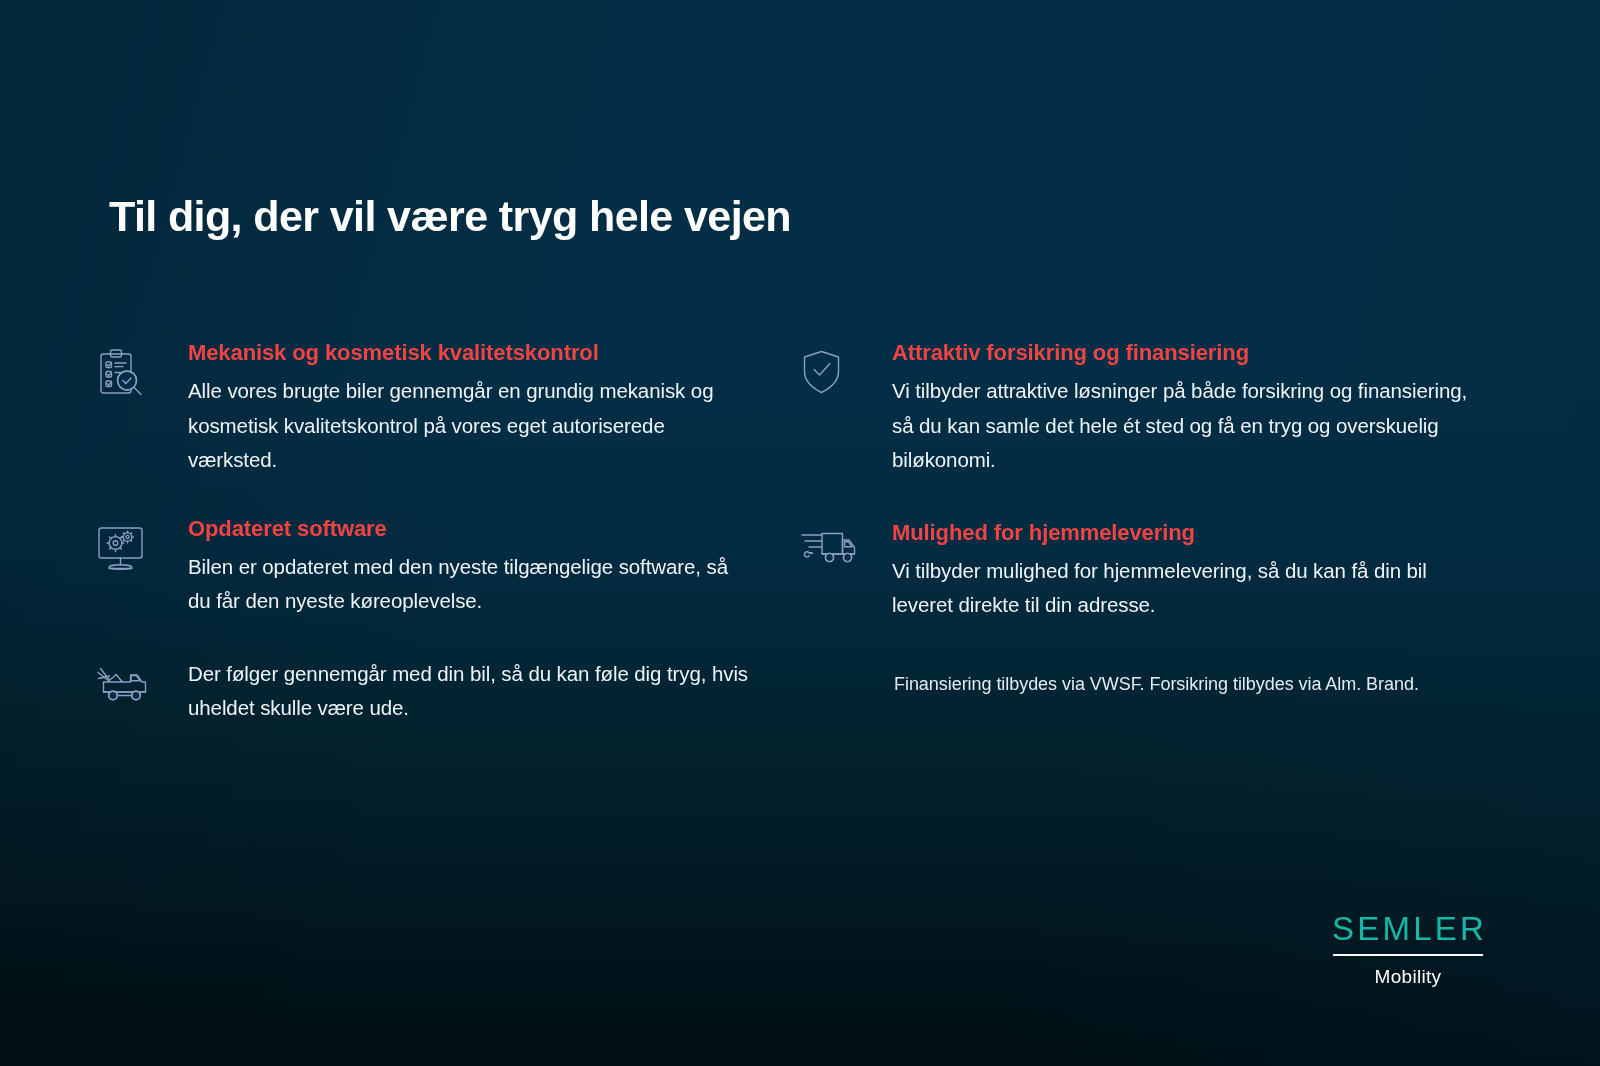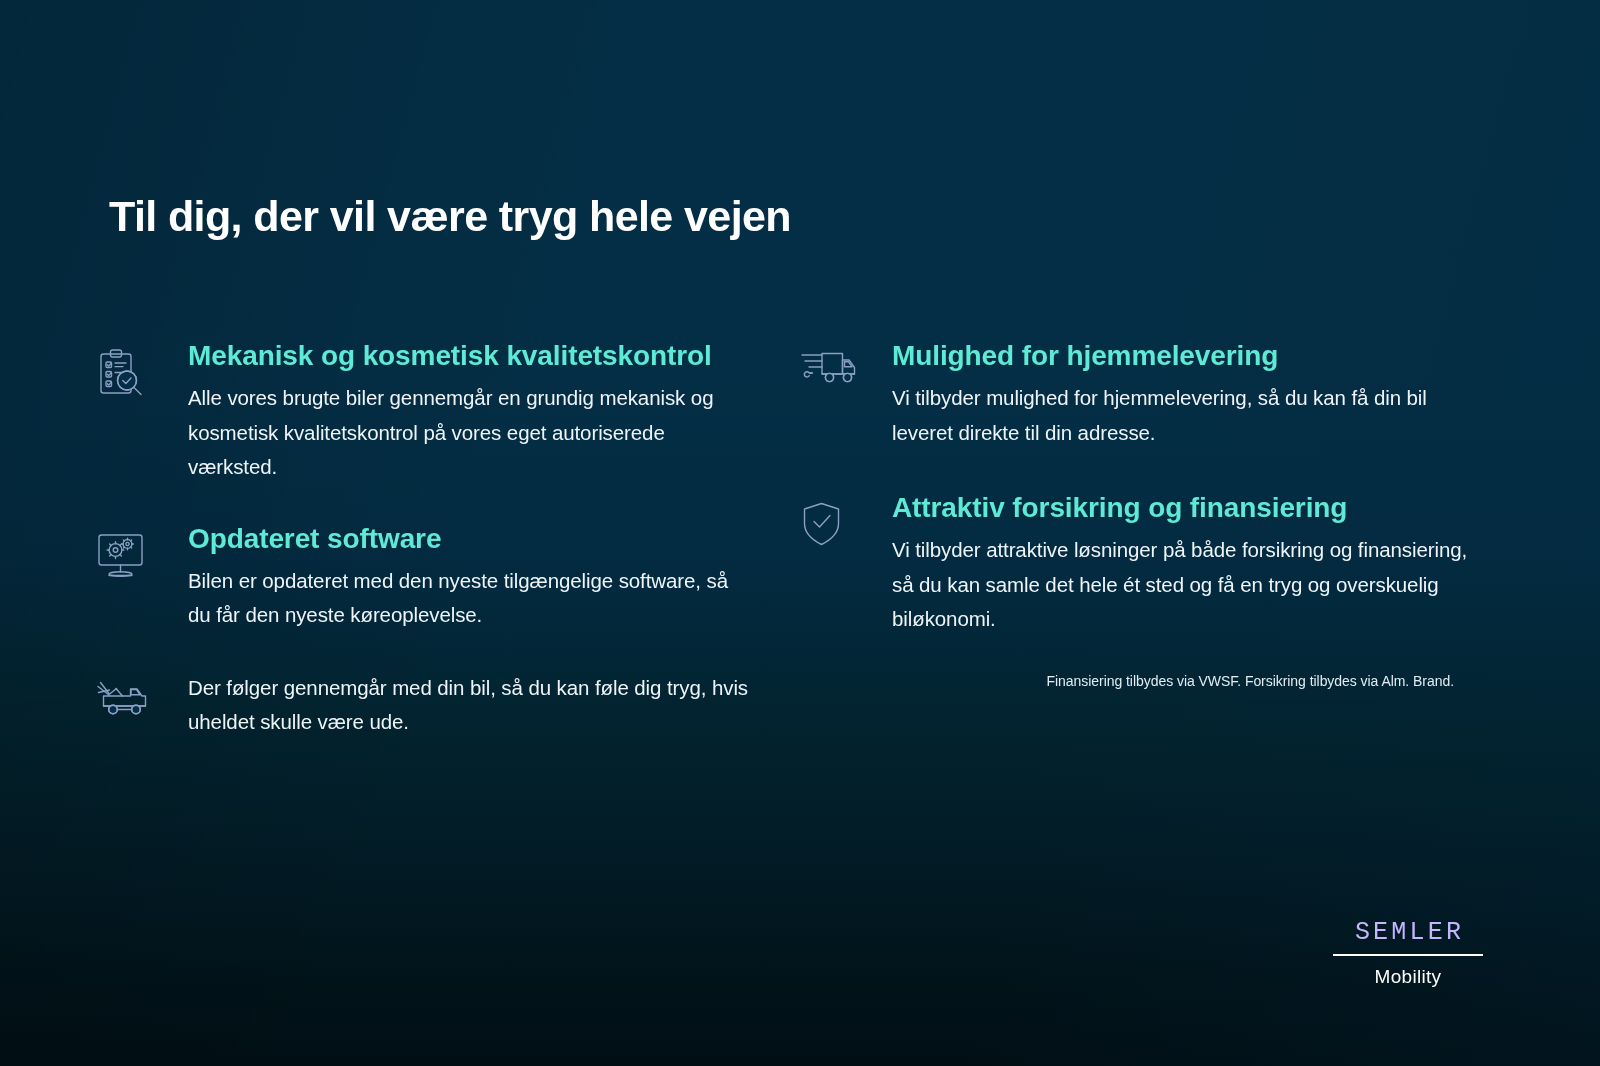--- a/index.html
+++ b/index.html
@@ -79,62 +79,61 @@
     margin-top:8px;
     display:flex;
     align-items:flex-start;
     justify-content:flex-start;
   }
   .feature-icon svg { display:block; }
 
   .feature-body { flex:1 1 auto; padding-left:30px; }
 
   .feature-title {
-    font-size:28px;
+    font-size:22px;
     font-weight:bold;
-    color:#5eead4;
+    color:#ef4444;
     letter-spacing:-0.1px;
     margin-bottom:9px;
     line-height:1.15;
   }
   .feature-desc {
     font-size:20.5px;
     font-weight:400;
     color:#eef4f8;
     line-height:1.68;
     letter-spacing:-0.1px;
   }
 
   
   #disclaimer {
     position:absolute;
     left:894px;
     top:670px;
     width:560px;
-    font-size:14px;
+    font-size:18px;
     line-height:1.63;
     color:#e3ecf2;
     letter-spacing:-0.05px;
-    text-align:right;
   }
   #disclaimer b { font-weight:bold; }
 
   
   #logo {
     position:absolute;
     right:112px;
     bottom:78px;
     width:160px;
     text-align:center;
   }
   #logo-wordmark {
-    font-family:Liberation Mono, monospace;
-    font-size:25px;
+    font-family:Liberation Sans, sans-serif;
+    font-size:33px;
     letter-spacing:3.2px;
-    color:#c4b5fd;
+    color:#14b8a6;
     line-height:1;
     padding-left:3px;
   }
   #logo-rule {
     height:2px;
     background:#ffffff;
     margin:9px auto 0 auto;
     width:150px;
   }
   #logo-subtitle {
@@ -225,20 +224,33 @@
         <div class="feature-desc">Der følger gennemgår med din bil, så du kan føle dig tryg, hvis uheldet skulle være ude.</div>
       </div>
     </div>
 
   </div>
 
   <div class="column" id="column-right">
 
     <div class="feature-item">
       <span class="feature-icon">
+        <svg width="44" height="48" viewBox="0 0 44 48" fill="none" stroke="#8a9fc4" stroke-width="1.4" stroke-linecap="round" stroke-linejoin="round">
+          <path d="M21.5 3.5L38.5 9v14.5c0 9-7 16-17 21-10-5-17-12-17-21V9z"></path>
+          <path d="M14 21.5l5.5 5.5L30 15.5"></path>
+        </svg>
+      </span>
+      <div class="feature-body">
+        <div class="feature-title">Attraktiv forsikring og finansiering</div>
+        <div class="feature-desc">Vi tilbyder attraktive løsninger på både forsikring og finansiering, så du kan samle det hele ét sted og få en tryg og overskuelig biløkonomi.</div>
+      </div>
+    </div>
+
+    <div class="feature-item">
+      <span class="feature-icon">
         <svg width="58" height="40" viewBox="0 0 58 40" fill="none" stroke="#8a9fc4" stroke-width="1.4" stroke-linecap="round" stroke-linejoin="round">
           <line x1="2" y1="7" x2="22" y2="7"></line>
           <line x1="5" y1="13" x2="22" y2="13"></line>
           <line x1="9" y1="19" x2="22" y2="19"></line>
           <path d="M12.5 25h-3a3 3 0 100 0"></path>
           <path d="M12 25H9.2a2.6 2.6 0 10.05 2.6"></path>
           <path d="M22 5.5h20.5V26H22z"></path>
           <path d="M42.5 12h6.5l5.5 7.5V26h-12z"></path>
           <path d="M44.5 13.8h4l3.6 5H44.5z"></path>
           <line x1="22" y1="26" x2="54.5" y2="26"></line>
@@ -247,33 +259,20 @@
           <circle cx="47.5" cy="29.5" r="4.1" fill="#042e45"></circle>
           <circle cx="47.5" cy="29.5" r="4.1"></circle>
         </svg>
       </span>
       <div class="feature-body">
         <div class="feature-title">Mulighed for hjemmelevering</div>
         <div class="feature-desc">Vi tilbyder mulighed for hjemmelevering, så du kan få din bil leveret direkte til din adresse.</div>
       </div>
     </div>
 
-    <div class="feature-item">
-      <span class="feature-icon">
-        <svg width="44" height="48" viewBox="0 0 44 48" fill="none" stroke="#8a9fc4" stroke-width="1.4" stroke-linecap="round" stroke-linejoin="round">
-          <path d="M21.5 3.5L38.5 9v14.5c0 9-7 16-17 21-10-5-17-12-17-21V9z"></path>
-          <path d="M14 21.5l5.5 5.5L30 15.5"></path>
-        </svg>
-      </span>
-      <div class="feature-body">
-        <div class="feature-title">Attraktiv forsikring og finansiering</div>
-        <div class="feature-desc">Vi tilbyder attraktive løsninger på både forsikring og finansiering, så du kan samle det hele ét sted og få en tryg og overskuelig biløkonomi.</div>
-      </div>
-    </div>
-
   </div>
 
   <div id="disclaimer">
     <div>Finansiering tilbydes via VWSF. Forsikring tilbydes via Alm. Brand.</div>
   </div>
 
   <div id="logo">
     <div id="logo-wordmark">SEMLER</div>
     <div id="logo-rule"></div>
     <div id="logo-subtitle">Mobility</div>

